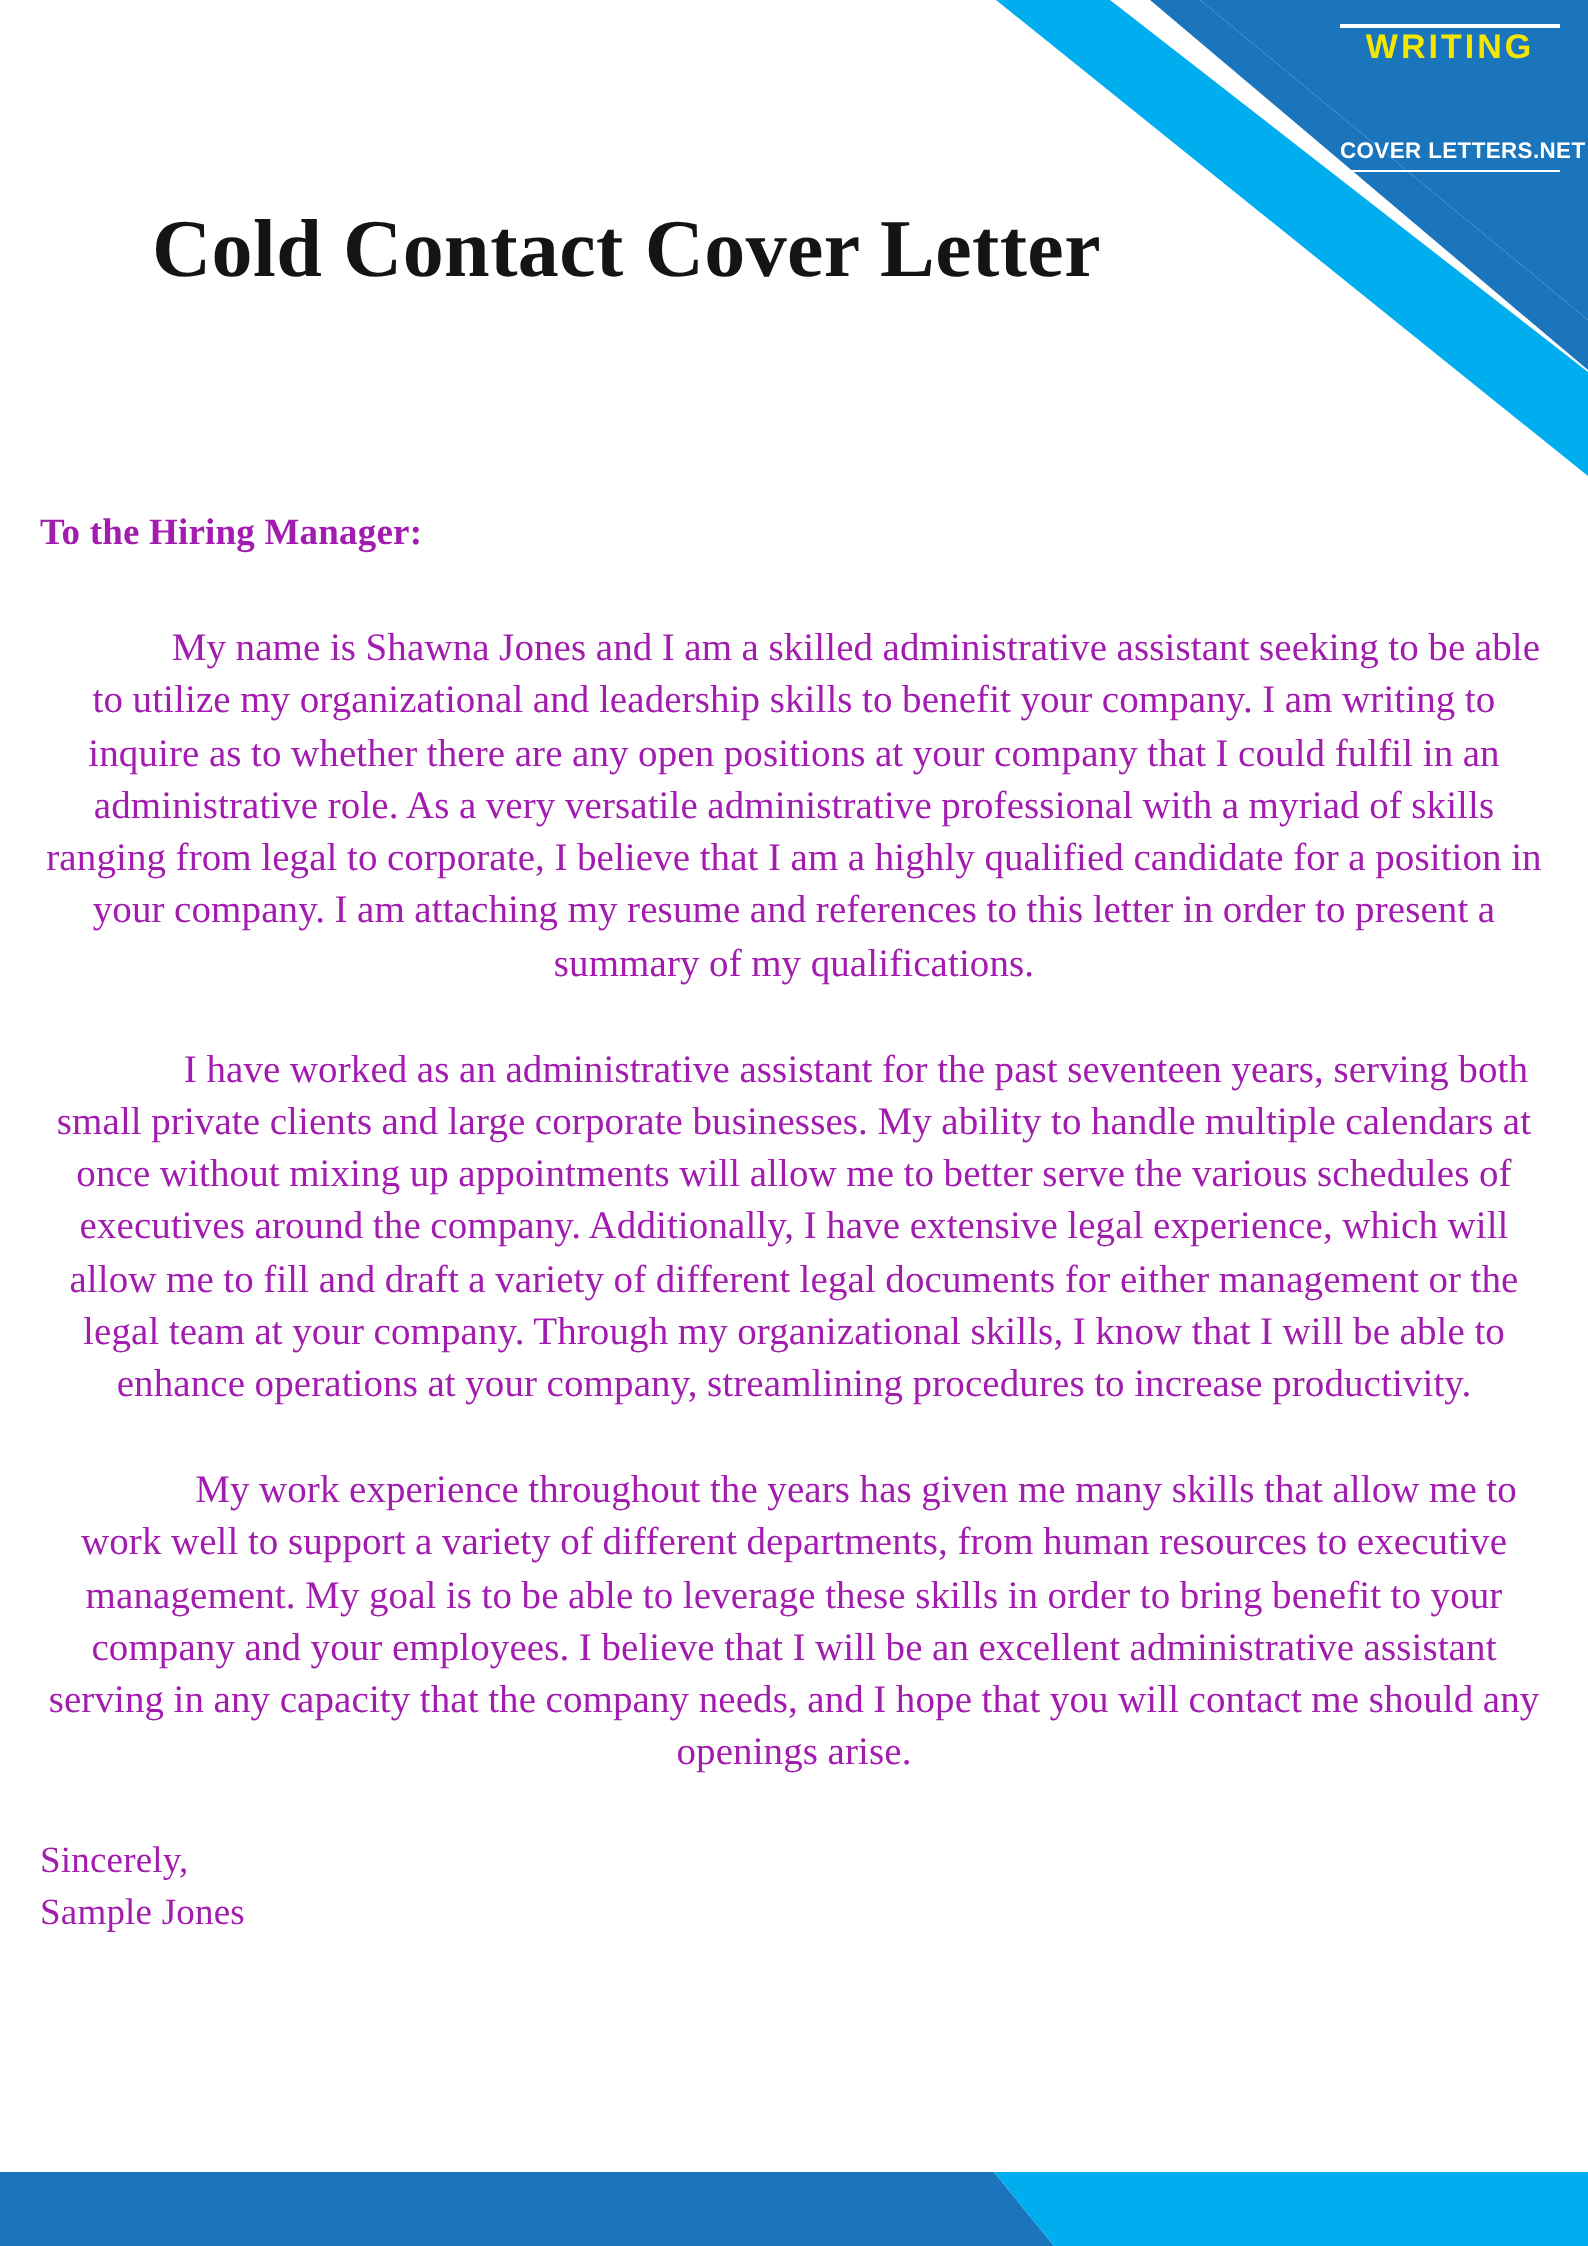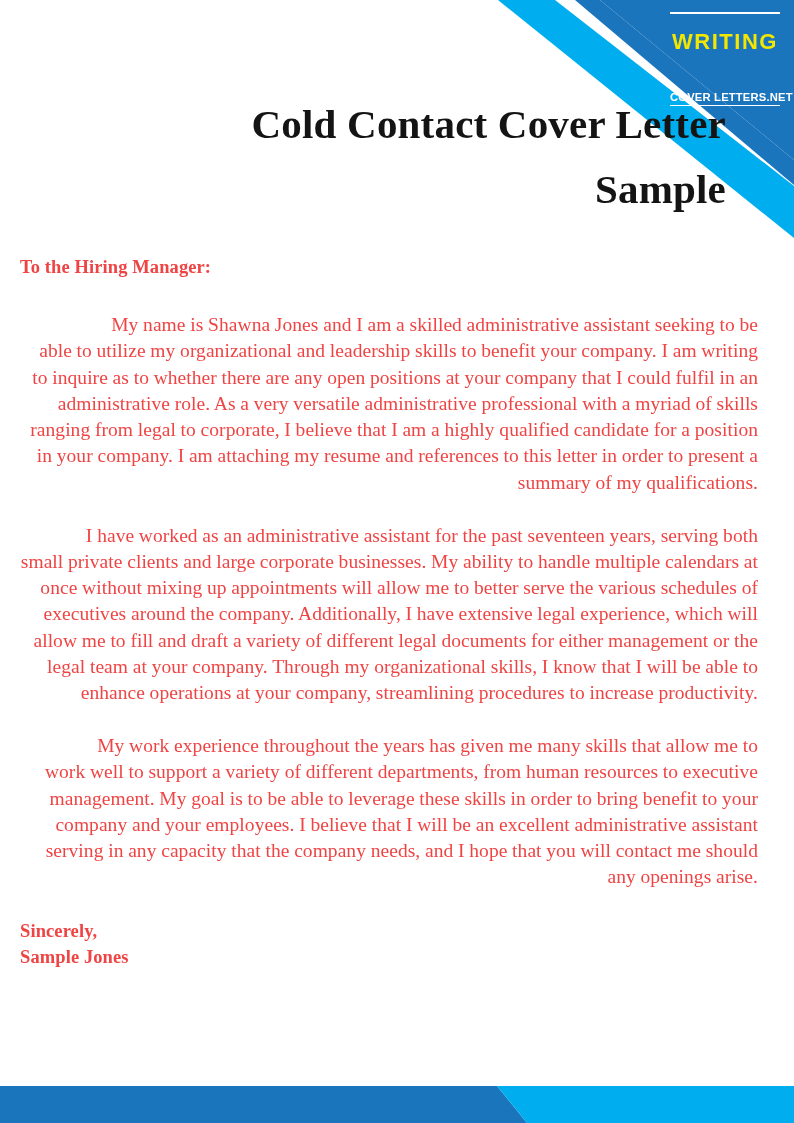--- a/index.html
+++ b/index.html
@@ -42,82 +42,82 @@
     background: #ffffff;
     width: 100%;
   }
   .logo-rule.thin {
     height: 1.5px;
   }
   .logo-word {
     font-family: "Liberation Sans", "DejaVu Sans", sans-serif;
     font-weight: bold;
     color: #f3e600;
-    font-size: 22px;
+    font-size: 17px;
     letter-spacing: 1.5px;
-    padding: 16px 0 1px 0;
+    padding: 1px 0 1px 0;
     line-height: 1.05;
     white-space: nowrap;
   }
   .logo-sub {
     font-family: "Liberation Sans", "DejaVu Sans", sans-serif;
     font-weight: bold;
     color: #ffffff;
     font-size: 11.2px;
     letter-spacing: 0.2px;
     padding: 1.5px 0 2px 0;
     white-space: nowrap;
     margin-top: 36px;
   }
 
   
   .title {
     position: absolute;
     top: 92px;
-    left: 52px;
+    left: 76px;
     width: 674px;
-    text-align: right;
+    text-align: left;
     font-family: "Liberation Serif", "DejaVu Serif", serif;
     font-weight: bold;
     font-size: 41px;
     line-height: 1.58;
     color: #141414;
     letter-spacing: 0.2px;
   }
 
   
   .letter {
     position: absolute;
     top: 256px;
     left: 20px;
     width: 754px;
-    color: #ef4444;
+    color: #a21caf;
   }
   .salutation {
     font-size: 18.5px;
     font-weight: bold;
     line-height: 1.2;
     margin: 0 0 34px 0;
     letter-spacing: 0.1px;
   }
   .para {
     font-size: 19.5px;
     line-height: 1.345;
-    margin: 0 16px 27px 0;
+    margin: 0 0 27px 0;
     text-indent: 62px;
-    text-align: right;
+    text-align: center;
     letter-spacing: 0.05px;
     word-spacing: -0.2px;
   }
   .para.last-para {
     margin-bottom: 28px;
   }
   .closing {
     font-size: 18.5px;
-    font-weight: bold;
+    font-weight: normal;
     line-height: 1.42;
     margin: 0;
     letter-spacing: 0.1px;
   }
 
   
   .footer-deco {
     position: absolute;
     bottom: 0;
     left: 0;
@@ -146,21 +146,20 @@
 
 <div class="logo">
   <div class="logo-rule"></div>
   <div class="logo-word">WRITING</div>
   <div class="logo-sub">COVER LETTERS.NET</div>
   <div class="logo-rule thin"></div>
 </div>
 
 <div class="title">
   <div>Cold Contact Cover Letter</div>
-  <div>Sample</div>
 </div>
 
 <div class="letter">
   <p class="salutation">To the Hiring Manager:</p>
   <p class="para">My name is Shawna Jones and I am a skilled administrative assistant seeking to be able to utilize my organizational and leadership skills to benefit your company. I am writing to inquire as to whether there are any open positions at your company that I could fulfil in an administrative role. As a very versatile administrative professional with a myriad of skills ranging from legal to corporate, I believe that I am a highly qualified candidate for a position in your company. I am attaching my resume and references to this letter in order to present a summary of my qualifications.</p>
   <p class="para">I have worked as an administrative assistant for the past seventeen years, serving both small private clients and large corporate businesses. My ability to handle multiple calendars at once without mixing up appointments will allow me to better serve the various schedules of executives around the company. Additionally, I have extensive legal experience, which will allow me to fill and draft a variety of different legal documents for either management or the legal team at your company. Through my organizational skills, I know that I will be able to enhance operations at your company, streamlining procedures to increase productivity.</p>
   <p class="para">My work experience throughout the years has given me many skills that allow me to work well to support a variety of different departments, from human resources to executive management. My goal is to be able to leverage these skills in order to bring benefit to your company and your employees. I believe that I will be an excellent administrative assistant serving in any capacity that the company needs, and I hope that you will contact me should any openings arise.</p>
   <p class="closing">
     <span>Sincerely,</span><br>
     <span>Sample Jones</span>

